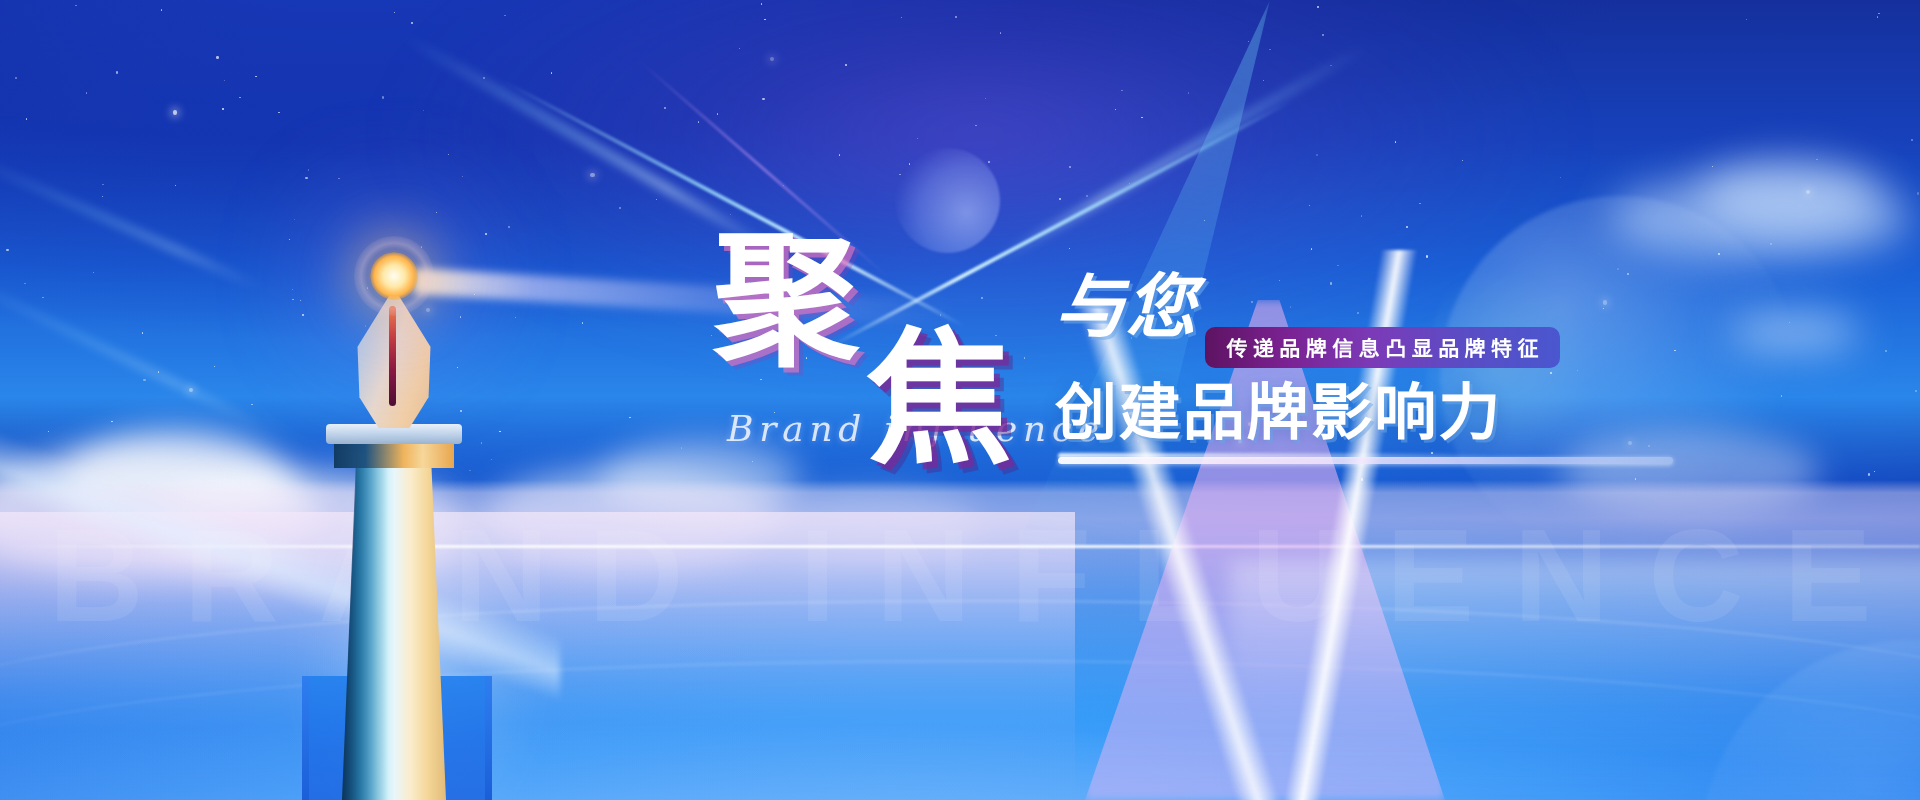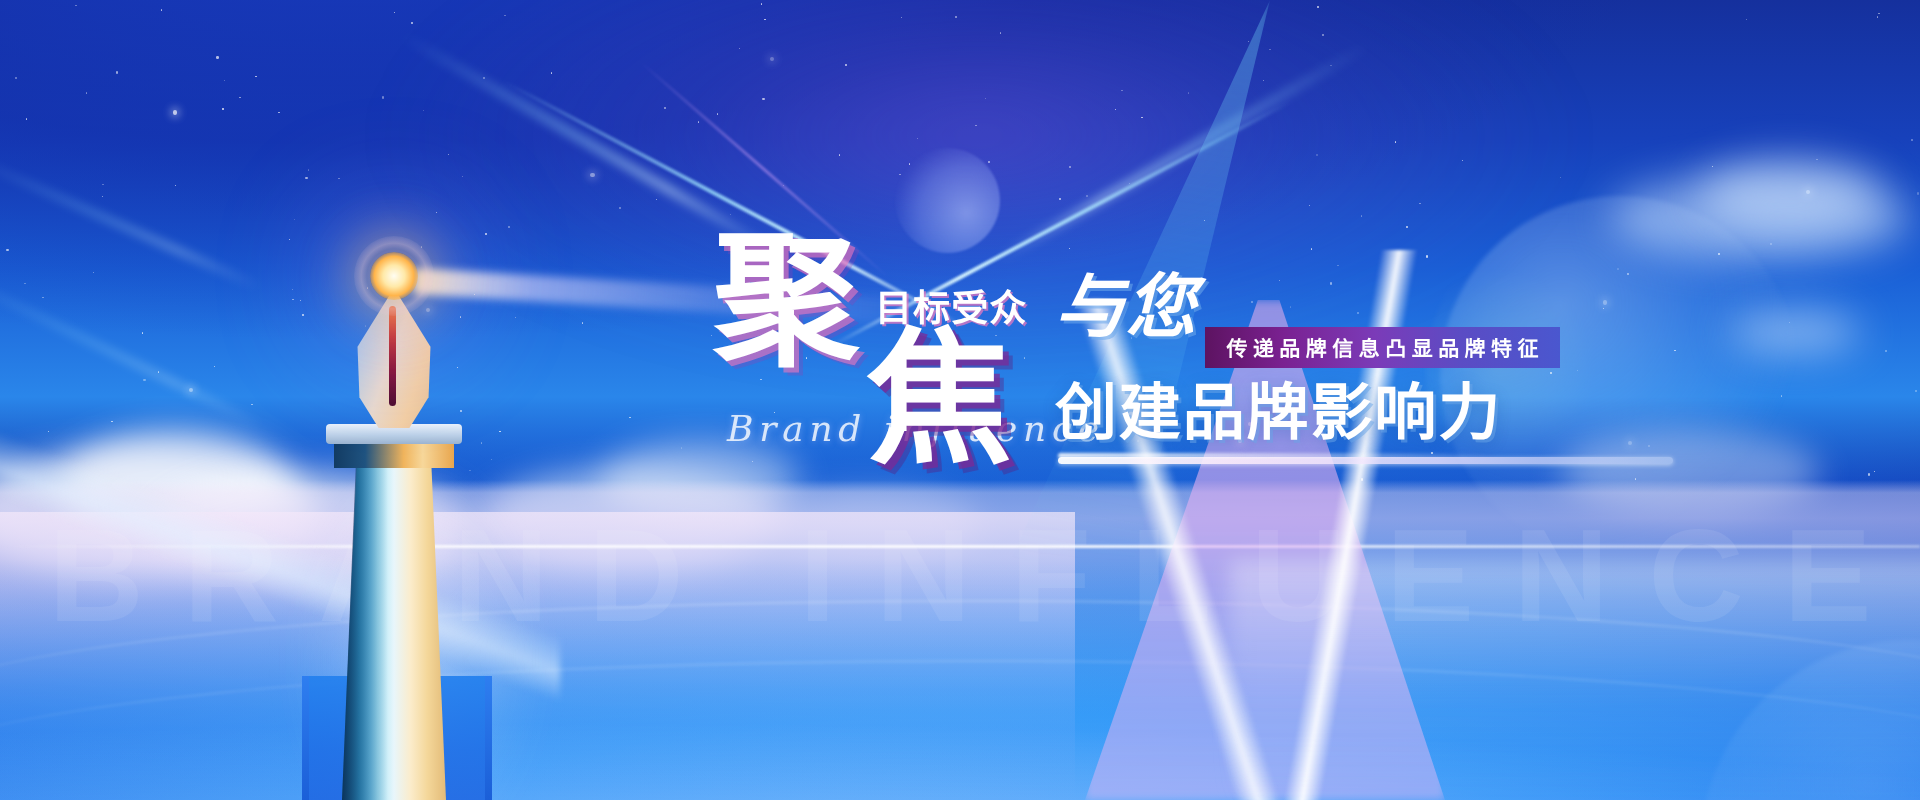--- a/index.html
+++ b/index.html
@@ -233,21 +233,21 @@
   .line1 .mid{
     font-size:46px;font-weight:700;color:#fff;line-height:1;letter-spacing:.10em;
     padding-bottom:8px;
     text-shadow:0 2px 8px rgba(20,70,160,.45);
   }
   .ribbon{
     position:absolute;left:1205px;top:327px;
     padding:5px 16px 6px;
     background:linear-gradient(90deg,#5d1361 0%,#7a2191 22%,#7b3bb8 48%,#5b4cc4 72%,#4a57cf 100%);
     color:#fff;font-size:21px;font-weight:700;letter-spacing:.26em;
-    text-indent:.26em;white-space:nowrap;
+    text-indent:.26em;white-space:nowrap;border-radius:10px;
   }
   .line2{
     position:absolute;left:1055px;top:382px;
     font-size:62px;font-weight:800;color:#fff;letter-spacing:.03em;line-height:1;
     text-shadow:3px 3px 0 rgba(105,165,232,.50), 0 4px 16px rgba(20,70,160,.30);
   }
   .rule{
     position:absolute;left:1058px;top:457px;width:615px;height:7px;border-radius:4px;
     background:linear-gradient(90deg, rgba(255,255,255,.95) 0%, rgba(250,235,250,.92) 28%, rgba(240,230,255,.80) 62%, rgba(225,235,255,.42) 100%);
     box-shadow:0 1px 5px rgba(255,255,255,.55);
@@ -492,21 +492,20 @@
     <div class="beam-ray"></div>
     <div class="beacon-ring"></div>
     <div class="beacon"></div>
   </div>
 
   <div class="copy">
 
     <div class="script">Brand influence</div>
 
     <div class="ju">聚</div>
-    <div class="target-tag">目标受众</div>
     <div class="jiao">焦</div>
 
     <div class="line1">
       <span class="big">与您</span>
     </div>
 
     <div class="ribbon">传递品牌信息凸显品牌特征</div>
 
     <div class="line2">创建品牌影响力</div>
     <div class="rule"></div>

